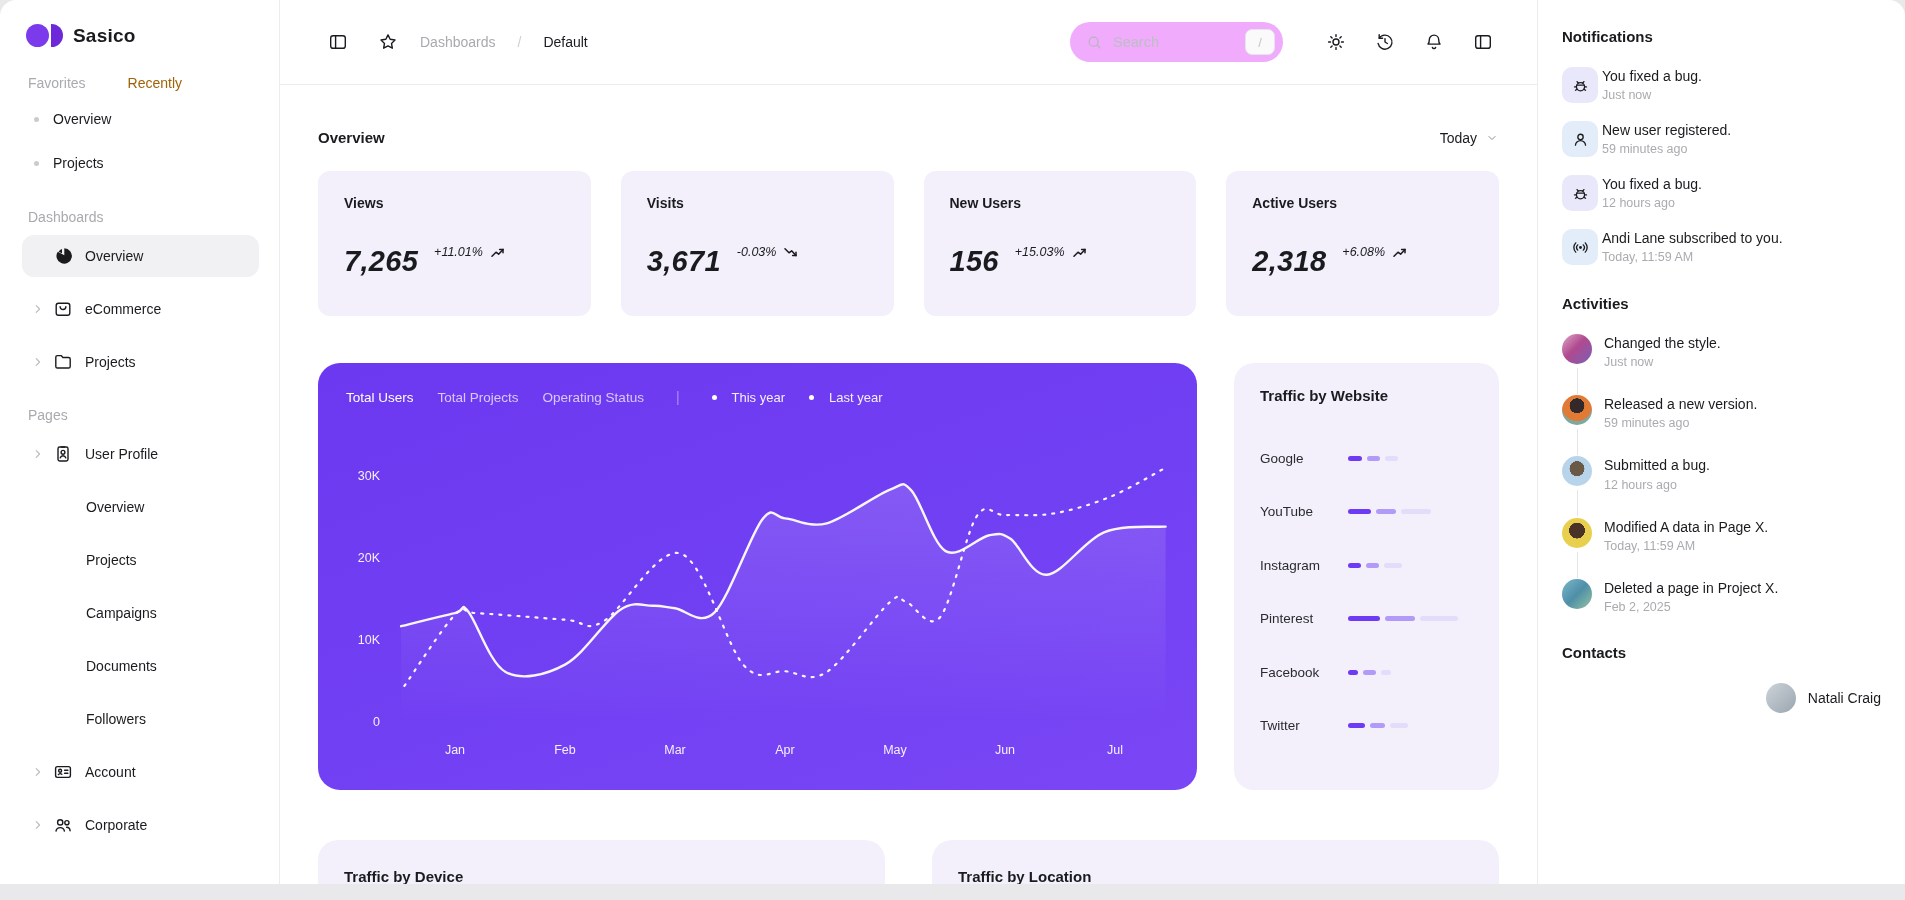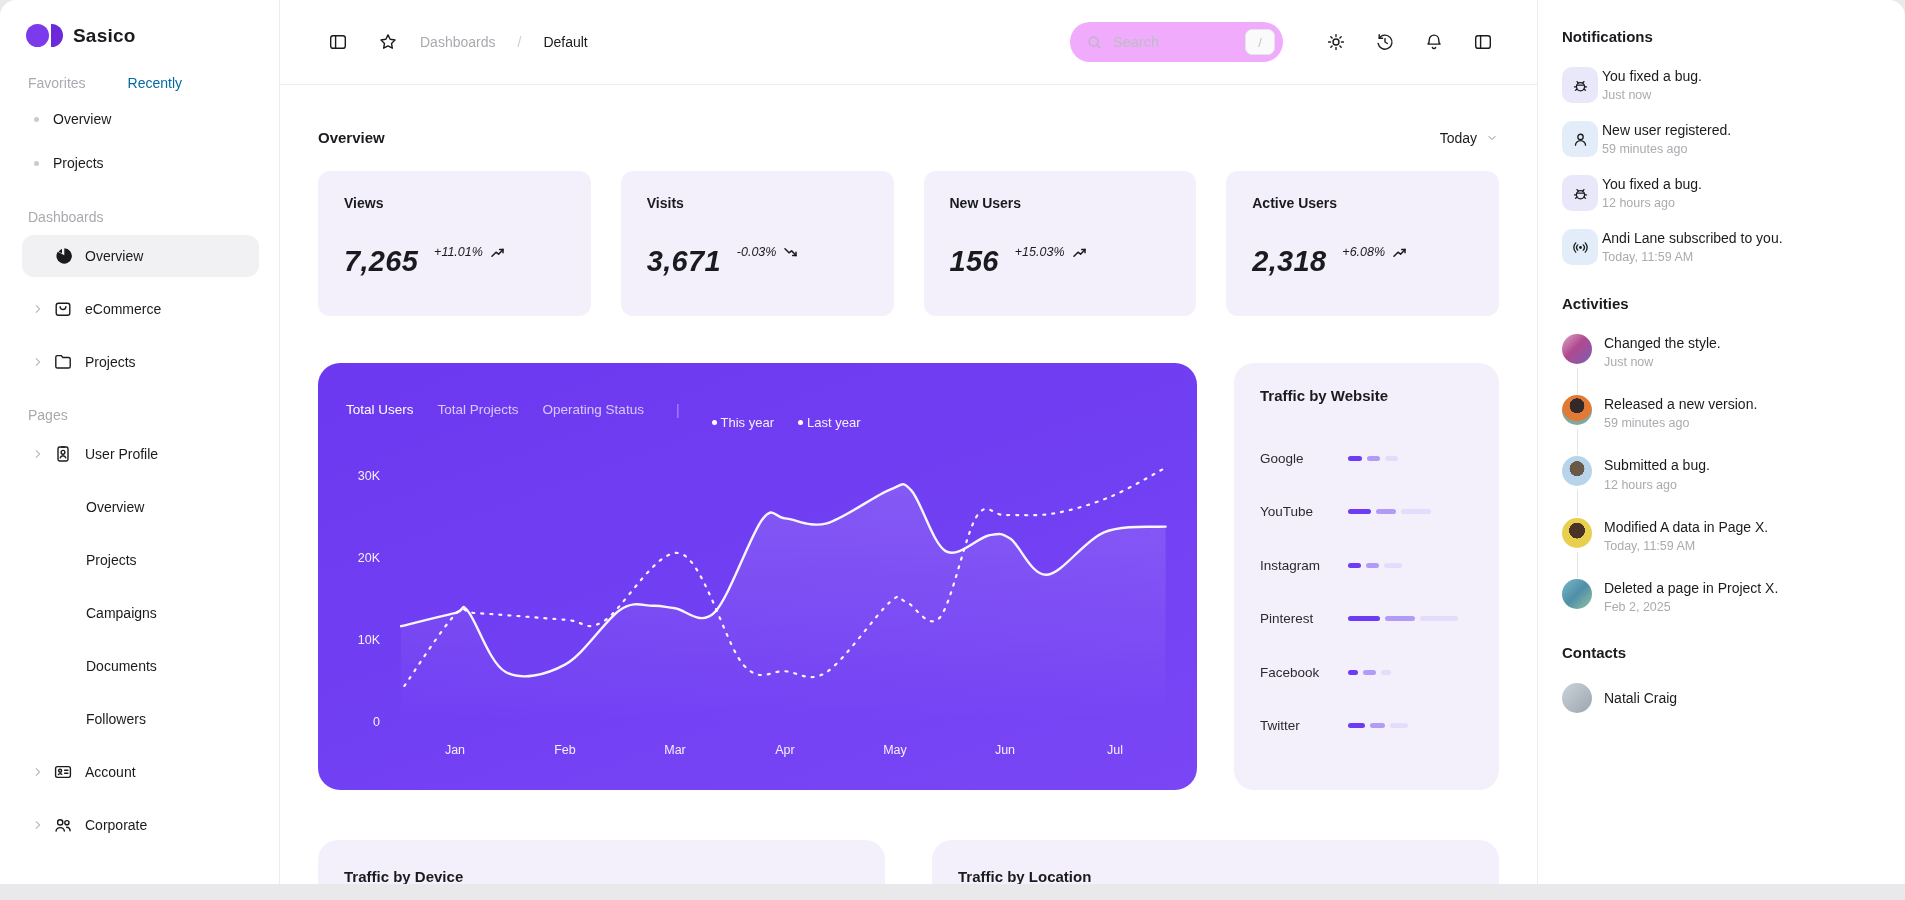--- a/index.html
+++ b/index.html
@@ -10,21 +10,21 @@
 
   
   .sidebar { border-right:1px solid #ececef; padding:22px 20px 0 22px; overflow:hidden; }
   .logo-row { display:flex; align-items:center; gap:10px; padding-left:4px; margin-top:2px; }
   .logo-mark { display:flex; align-items:center; gap:2px; }
   .logo-c1 { width:23px; height:23px; border-radius:50%; background:#7c3aed; }
   .logo-c2 { width:12px; height:23px; border-radius:0 12px 12px 0; background:#6d28d9; }
   .logo-text { font-size:19px; font-weight:700; letter-spacing:.2px; }
   .side-tabs { display:flex; gap:42px; margin:28px 0 6px 6px; font-size:14px; }
   .side-tab-fav { color:#a9abb0; }
-  .side-tab-rec { color:#0369a1; }
+  .side-tab-rec { color:#a16207; }
   .fav-item { display:flex; align-items:center; gap:14px; height:44px; margin-left:6px; padding-left:6px;
               font-size:14px; border-radius:10px; cursor:pointer; }
   .fav-dot { width:5px; height:5px; border-radius:50%; background:#c9cbcf; flex:0 0 5px; }
   .section-label { color:#a8aaae; font-size:14px; margin:24px 0 10px 6px; }
   .nav-item { display:flex; align-items:center; height:42px; margin-bottom:11px; border-radius:12px;
               padding-left:8px; font-size:14px; cursor:pointer; }
   .nav-item.active { background:#f1f0f3; }
   .nav-chev { width:16px; height:16px; color:#b9bbbf; flex:0 0 16px; margin-right:7px; }
   .nav-chev svg { width:16px; height:16px; display:block; }
   .nav-ico { width:20px; height:20px; margin-right:12px; color:#1a1b1e; }
@@ -66,21 +66,21 @@
   .stat-delta { display:flex; align-items:center; gap:7px; font-size:12.5px; }
   .stat-delta svg { width:15px; height:13px; }
 
   .chart-row { display:flex; gap:37px; margin-top:47px; }
   .purple-card { position:relative; width:879px; height:427px; border-radius:22px; overflow:hidden;
                  background:linear-gradient(160deg,#6c38f0 0%,#7240f3 55%,#7a46f5 100%); }
   .pc-head { display:flex; align-items:center; gap:24px; padding:26px 0 0 28px; }
   .pc-tab { font-size:13.5px; color:rgba(255,255,255,.72); cursor:pointer; }
   .pc-tab.active { color:#ffffff; font-weight:400; }
   .pc-div { color:rgba(255,255,255,.4); font-size:14px; margin:0 8px; }
-  .legend-item { display:flex; align-items:center; gap:4px; font-size:13px; color:rgba(255,255,255,.92); cursor:pointer;margin-top:26px; }
+  .legend-item { display:flex; align-items:center; gap:15px; font-size:13px; color:rgba(255,255,255,.92); cursor:pointer; }
   .legend-dot { width:5px; height:5px; border-radius:50%; background:#ffffff; }
   .pc-svg { position:absolute; left:0; bottom:0; }
 
   .website-card { flex:1; border-radius:20px; background:#f3f0fc; padding:24px 26px 18px 26px;
                   display:flex; flex-direction:column; }
   .wc-title { font-size:15px; font-weight:700; }
   .wc-rows { flex:1; display:flex; flex-direction:column; justify-content:space-evenly; margin-top:8px; }
   .wc-row { display:flex; align-items:center; }
   .wc-label { width:88px; font-size:13.5px; color:#2a2b2e; }
   .wc-bars { display:flex; gap:5px; align-items:center; }
@@ -103,21 +103,21 @@
   .act-item { position:relative; display:flex; gap:12px; margin-bottom:26px; cursor:pointer; }
   .act-item:not(:last-child)::after { content:""; position:absolute; left:15px; top:34px; width:1px; height:26px;
                background:#e4e5e8; }
   .avatar { width:30px; height:30px; border-radius:50%; flex:0 0 30px; }
   .av-a1 { background:linear-gradient(135deg,#e0a9c9 0%,#b04a8f 45%,#7a5fb5 100%); }
   .av-a2 { background:radial-gradient(circle at 50% 36%,#33292b 30%,#e07a35 31% 62%,#7fa8a0 63%); }
   .av-a3 { background:radial-gradient(circle at 50% 42%,#6b5948 32%,#b8d4ea 33%); }
   .av-a4 { background:radial-gradient(circle at 50% 42%,#4a3326 34%,#e9cf4e 35%); }
   .av-a5 { background:linear-gradient(135deg,#7cb8c9 0%,#4e8fa8 50%,#96c3a0 100%); }
   .av-c1 { background:linear-gradient(135deg,#cdd4da,#9aa5ae); }
-  .contact-item { display:flex; gap:12px; align-items:center; margin-bottom:18px; cursor:pointer; }
+  .contact-item { display:flex; gap:12px; align-items:center; margin-bottom:18px; cursor:pointer;justify-content:flex-end; }
   .c-name { font-size:14px; }
 </style>
 </head>
 <body>
 
 <div class="app">
 
   <aside class="sidebar">
     <div class="logo-row">
       <span class="logo-mark">

